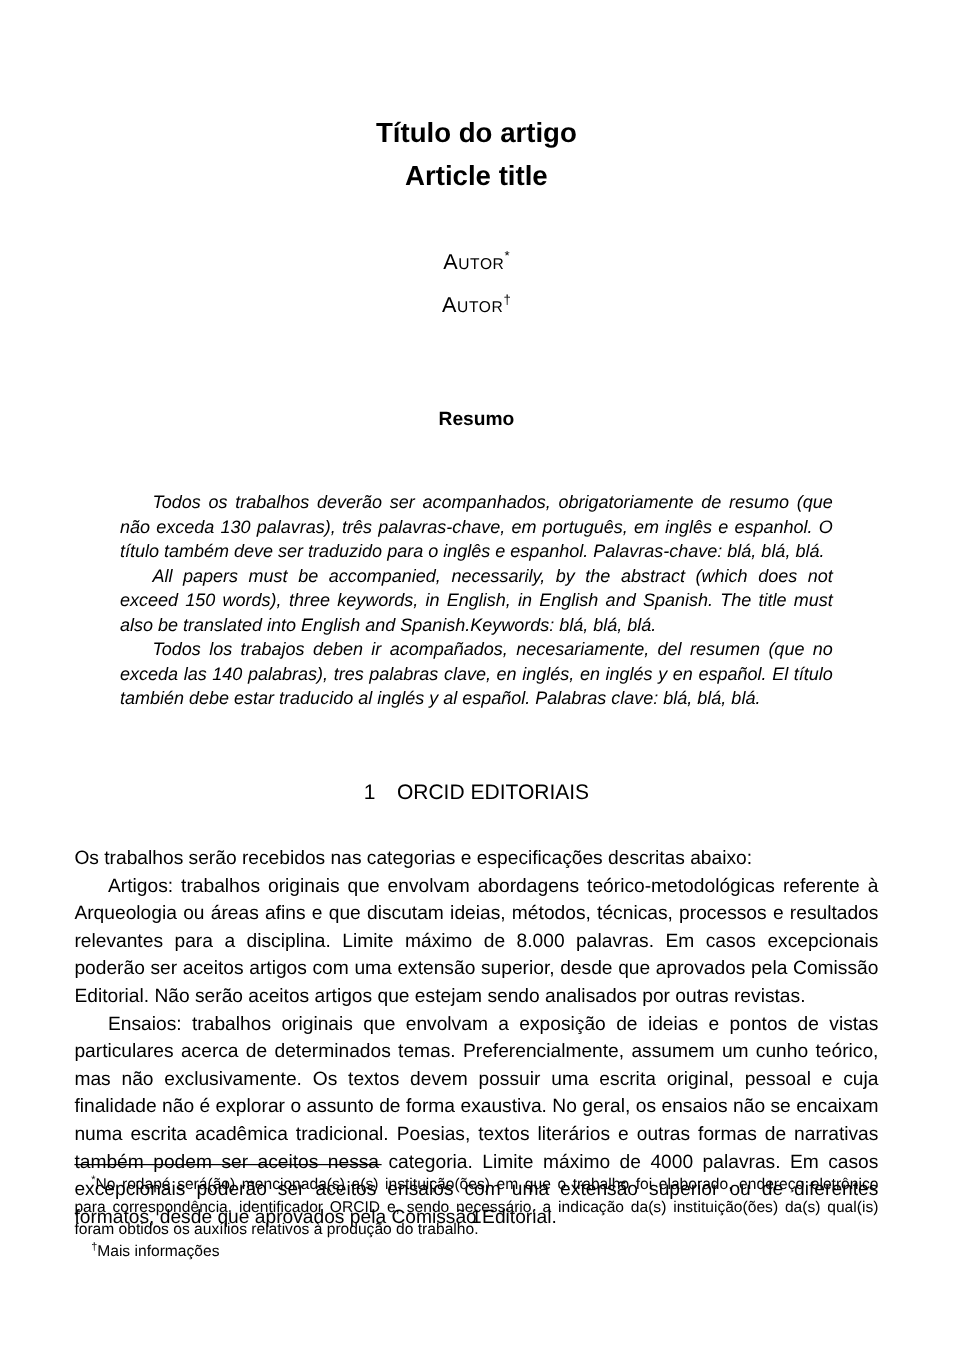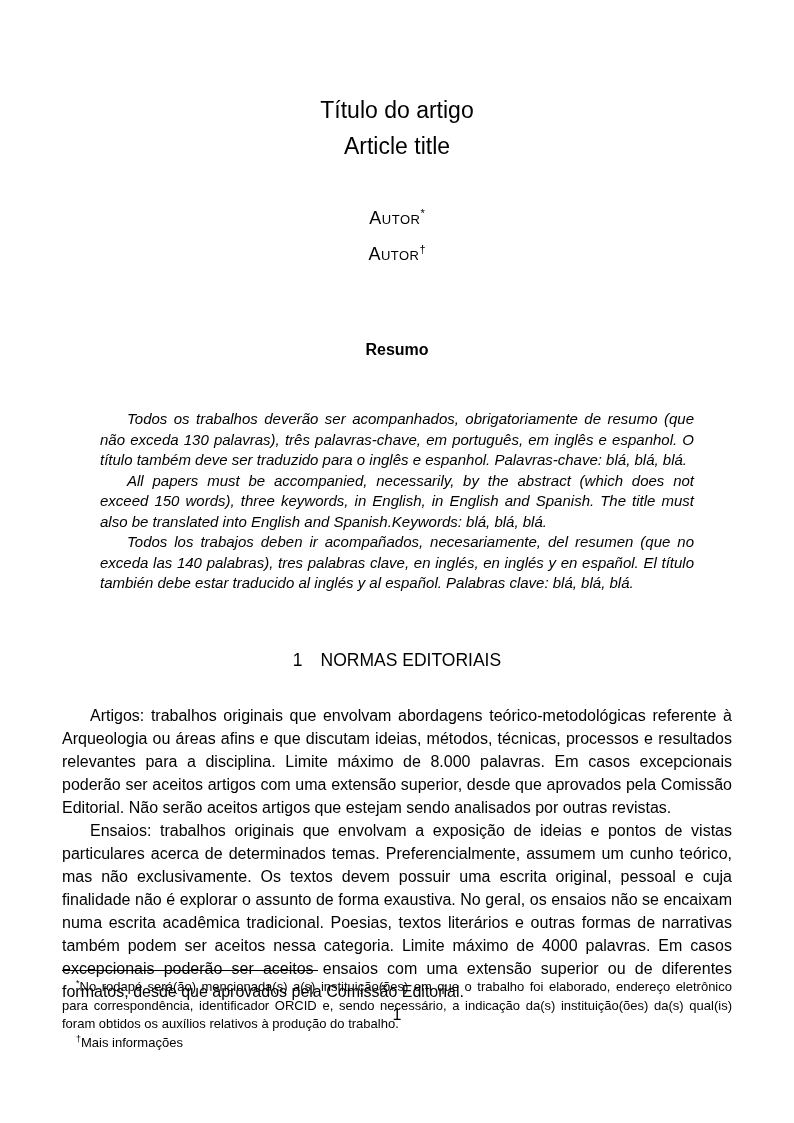--- a/index.html
+++ b/index.html
@@ -15,21 +15,21 @@
     height: 1123px;
     margin: 0 auto;
     background: #ffffff;
     padding: 92px 62px 0 62px;
     overflow: hidden;
   }
   .title-block {
     text-align: center;
     font-size: 23px;
     line-height: 36px;
-    font-weight: 400;
+    font-weight: 700;
   }
   .authors {
     margin-top: 44px;
     text-align: center;
   }
   .author-line {
     margin-top: 15px;
     font-size: 18px;
   }
   .author-name {
@@ -129,24 +129,25 @@
 
   <div class="abstract-heading">Resumo</div>
 
   <div class="abstract">
     <p>Todos os trabalhos deverão ser acompanhados, obrigatoriamente de resumo (que não exceda 130 palavras), três palavras-chave, em português, em inglês e espanhol. O título também deve ser traduzido para o inglês e espanhol. Palavras-chave: blá, blá, blá.</p>
     <p>All papers must be accompanied, necessarily, by the abstract (which does not exceed 150 words), three keywords, in English, in English and Spanish. The title must also be translated into English and Spanish.Keywords: blá, blá, blá.</p>
     <p>Todos los trabajos deben ir acompañados, necesariamente, del resumen (que no exceda las 140 palabras), tres palabras clave, en inglés, en inglés y en español. El título también debe estar traducido al inglés y al español. Palabras clave: blá, blá, blá.</p>
   </div>
 
   <div class="section-heading">
-    <span class="section-number">1</span><span>NORMAS EDITORIAIS</span>
+    <span class="section-number">1</span><span>ORCID EDITORIAIS</span>
   </div>
 
   <div class="body-text">
+    <p>Os trabalhos serão recebidos nas categorias e especificações descritas abaixo:</p>
     <p class="indented">Artigos: trabalhos originais que envolvam abordagens teórico-metodológicas referente à Arqueologia ou áreas afins e que discutam ideias, métodos, técnicas, processos e resultados relevantes para a disciplina. Limite máximo de 8.000 palavras. Em casos excepcionais poderão ser aceitos artigos com uma extensão superior, desde que aprovados pela Comissão Editorial. Não serão aceitos artigos que estejam sendo analisados por outras revistas.</p>
     <p class="indented">Ensaios: trabalhos originais que envolvam a exposição de ideias e pontos de vistas particulares acerca de determinados temas. Preferencialmente, assumem um cunho teórico, mas não exclusivamente. Os textos devem possuir uma escrita original, pessoal e cuja finalidade não é explorar o assunto de forma exaustiva. No geral, os ensaios não se encaixam numa escrita acadêmica tradicional. Poesias, textos literários e outras formas de narrativas também podem ser aceitos nessa categoria. Limite máximo de 4000 palavras. Em casos excepcionais poderão ser aceitos ensaios com uma extensão superior ou de diferentes formatos, desde que aprovados pela Comissão Editorial.</p>
   </div>
 
   <div class="footnotes">
     <div class="footnote-rule"></div>
     <div class="footnote">
       <span class="footnote-marker">*</span><span>No rodapé será(ão) mencionada(s) a(s) instituição(ões) em que o trabalho foi elaborado, endereço eletrônico para correspondência, identificador ORCID e, sendo necessário, a indicação da(s) instituição(ões) da(s) qual(is) foram obtidos os auxílios relativos à produção do trabalho.</span>
     </div>
     <div class="footnote">

